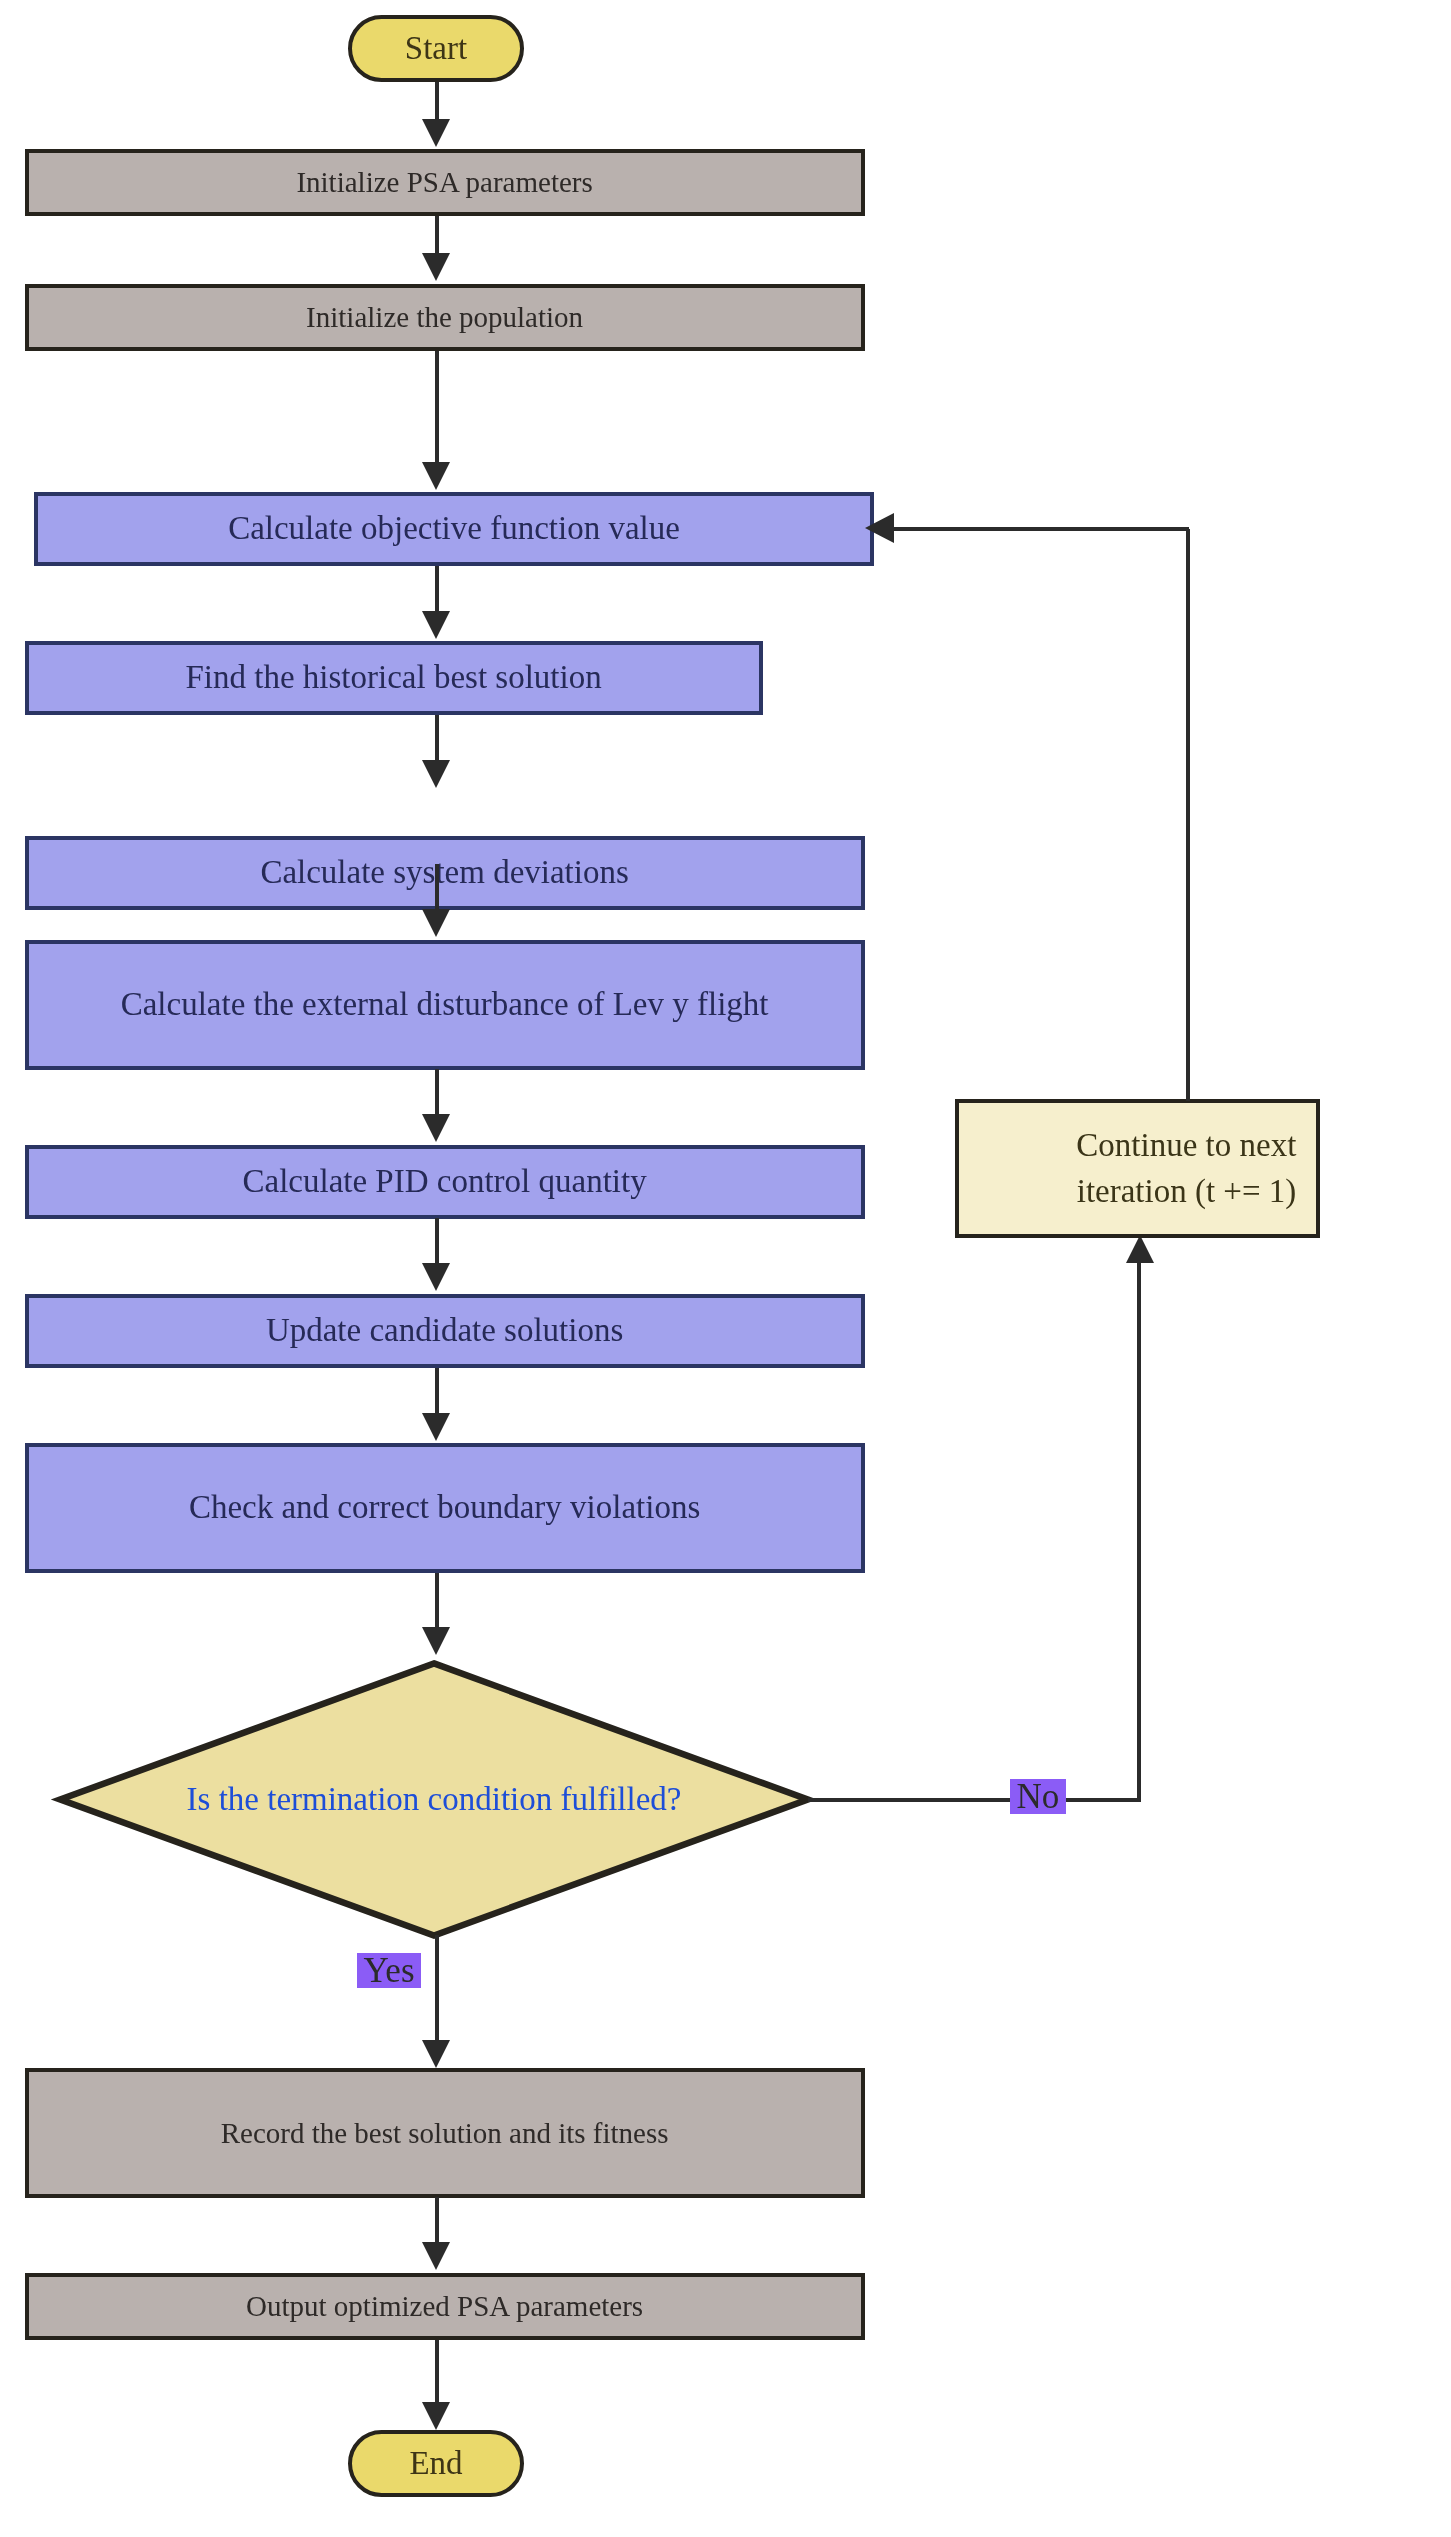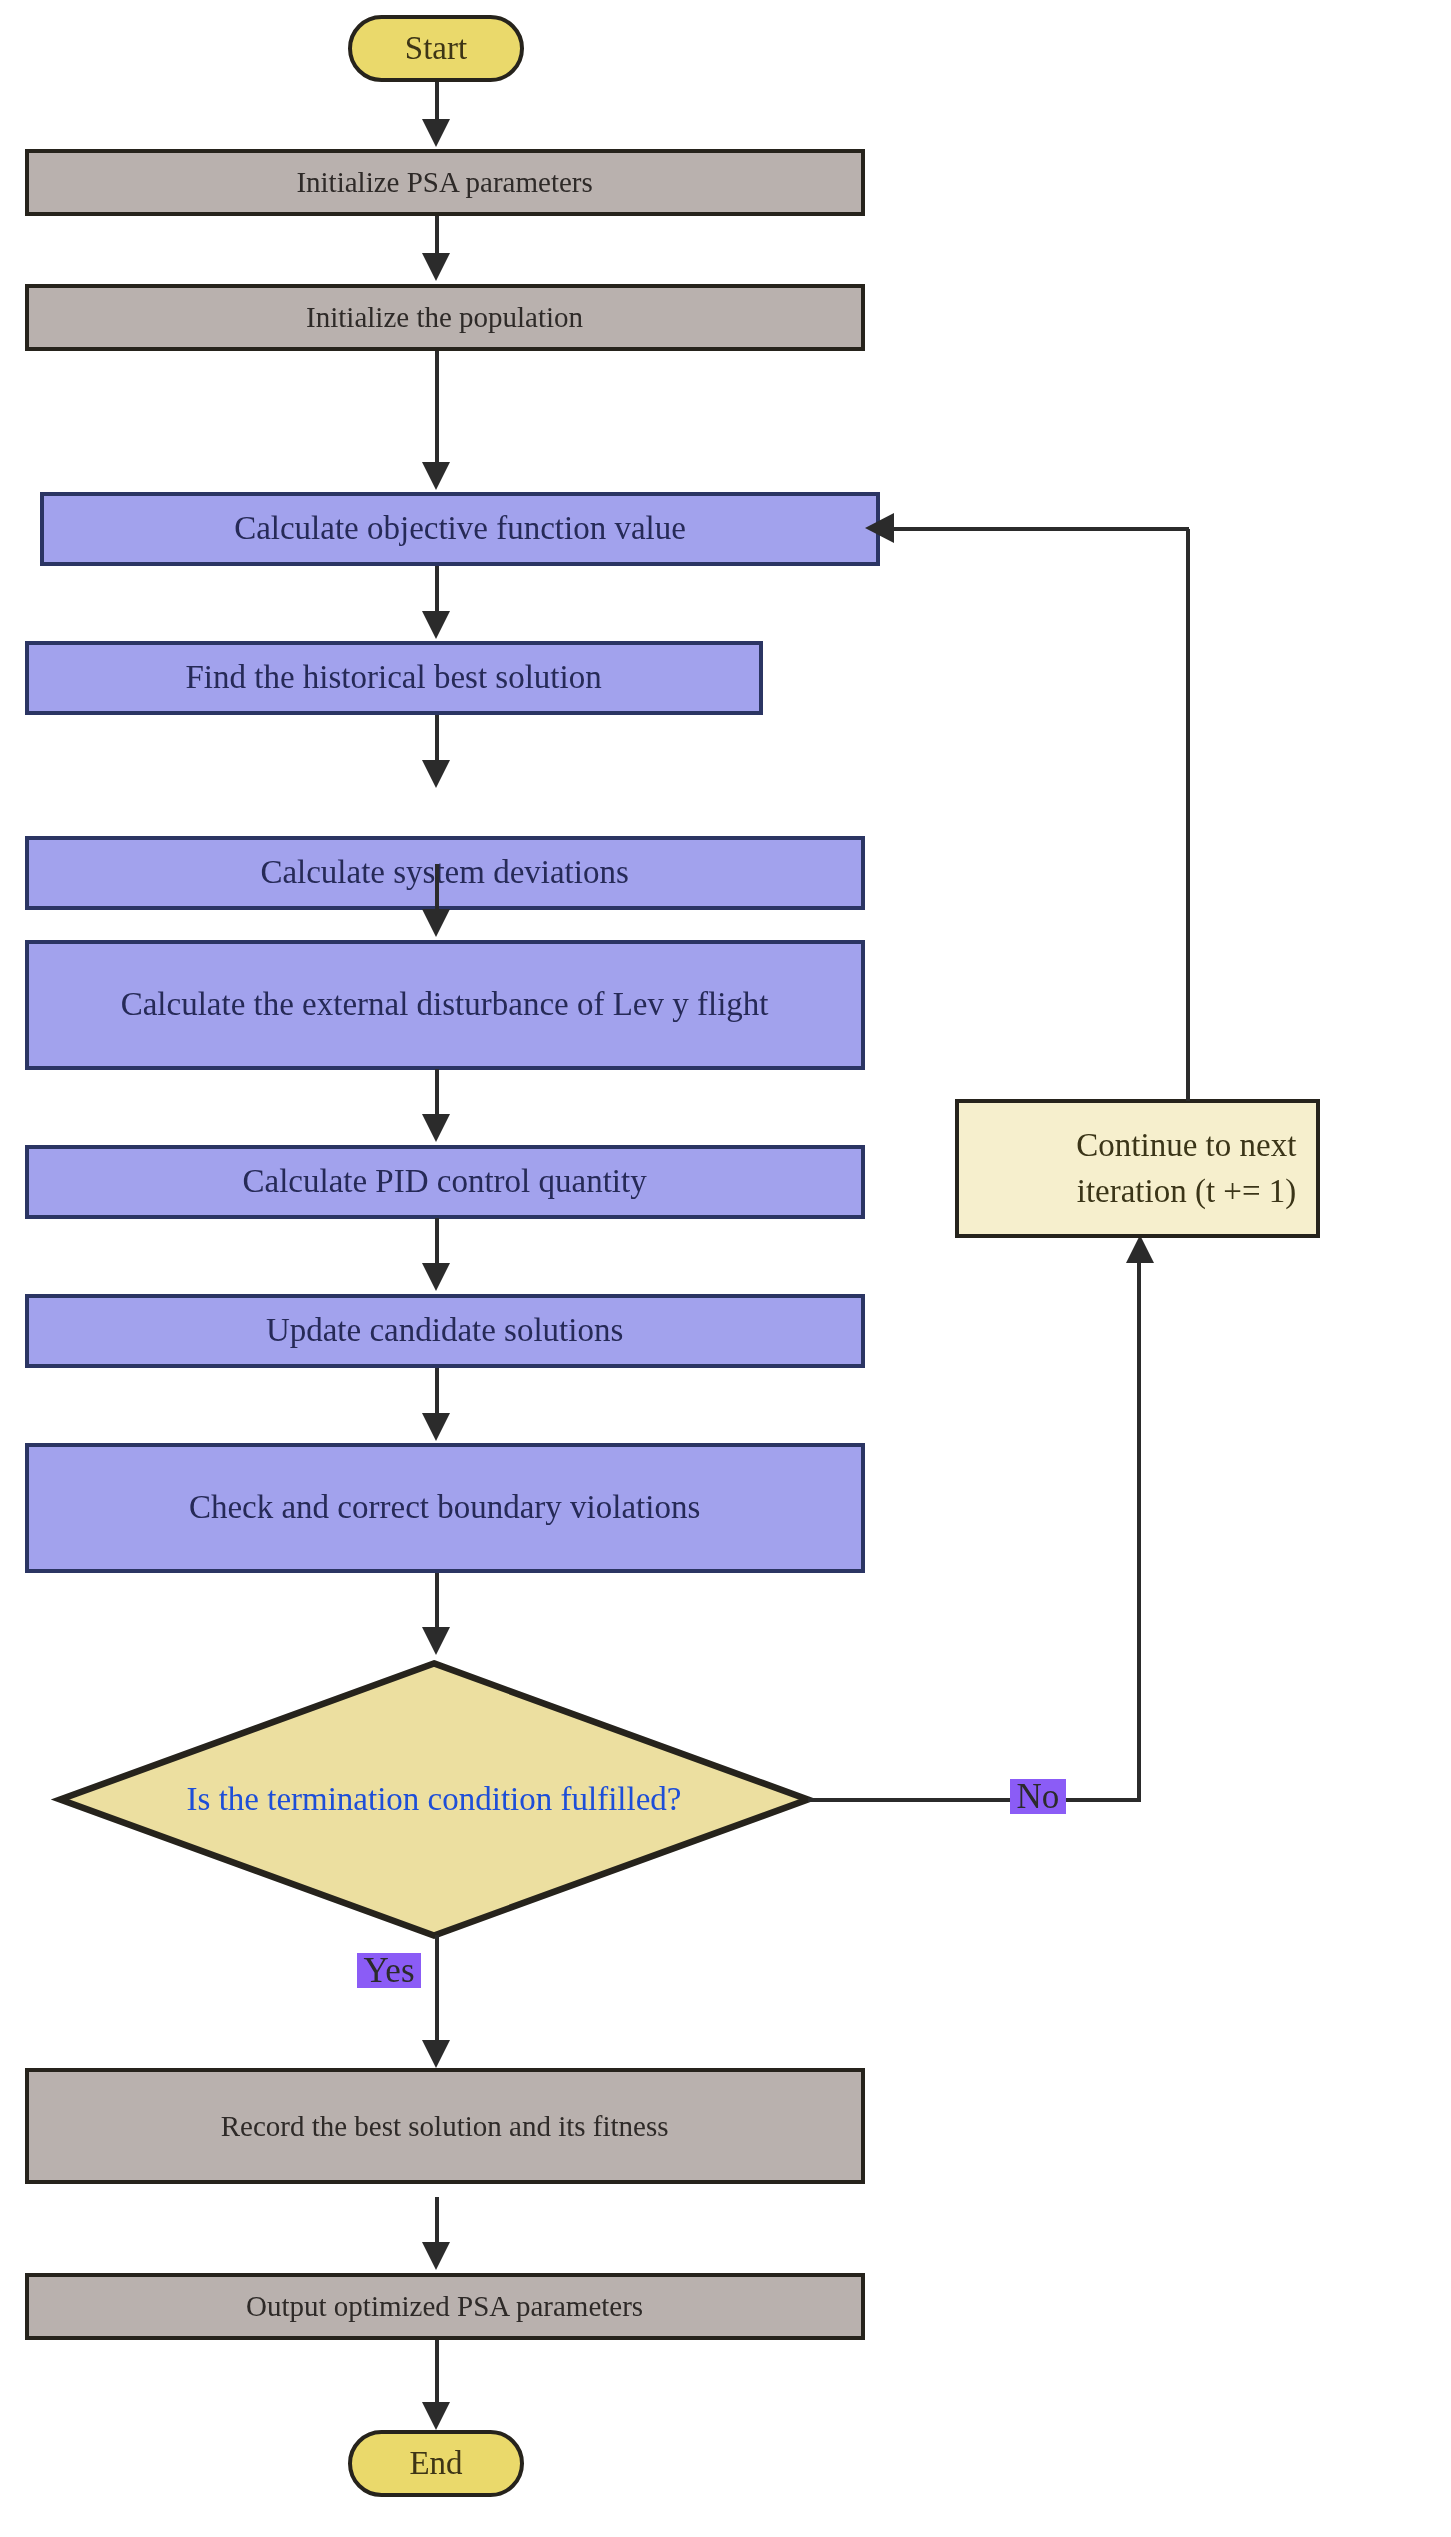--- a/index.html
+++ b/index.html
@@ -65,21 +65,21 @@
   <div class="vline" style="left:435px;top:216px;height:41px;"></div>
   <div class="arrow-down" style="left:422px;top:253px;"></div>
 
   <div class="node gray" style="left:24.6px;top:284px;width:840px;height:67px;">
     <span>Initialize the population</span>
   </div>
 
   <div class="vline" style="left:435px;top:351px;height:115px;"></div>
   <div class="arrow-down" style="left:422px;top:462px;"></div>
 
-  <div class="node blue" style="left:40px;top:492px;width:840px;height:74px;">
+  <div class="node blue" style="left:34px;top:492px;width:840px;height:74px;">
     <span>Calculate objective function value</span>
   </div>
 
   <div class="vline" style="left:435px;top:566px;height:49px;"></div>
   <div class="arrow-down" style="left:422px;top:611px;"></div>
 
   <div class="node blue" style="left:24.6px;top:641px;width:738px;height:74px;">
     <span>Find the historical best solution</span>
   </div>
 
@@ -138,21 +138,21 @@
   </div>
 
   <div class="vline" style="left:1186px;top:529px;height:572px;"></div>
   <div class="hline" style="left:894px;top:527px;width:295px;"></div>
   <div class="arrow-left" style="left:865px;top:513px;"></div>
 
   <div class="vline" style="left:435px;top:1935px;height:125px;"></div>
   <div class="edge-label" style="left:357px;top:1953px;">Yes</div>
   <div class="arrow-down" style="left:422px;top:2040px;"></div>
 
-  <div class="node gray" style="left:24.6px;top:2068px;width:840px;height:116px;padding:9px 33px;">
+  <div class="node gray" style="left:24.6px;top:2068px;width:840px;height:130px;padding:9px 33px;">
     <span>Record the best solution and its fitness</span>
   </div>
 
   <div class="vline" style="left:435px;top:2197px;height:49px;"></div>
   <div class="arrow-down" style="left:422px;top:2242px;"></div>
 
   <div class="node gray" style="left:24.6px;top:2273px;width:840px;height:67px;">
     <span>Output optimized PSA parameters</span>
   </div>
 

